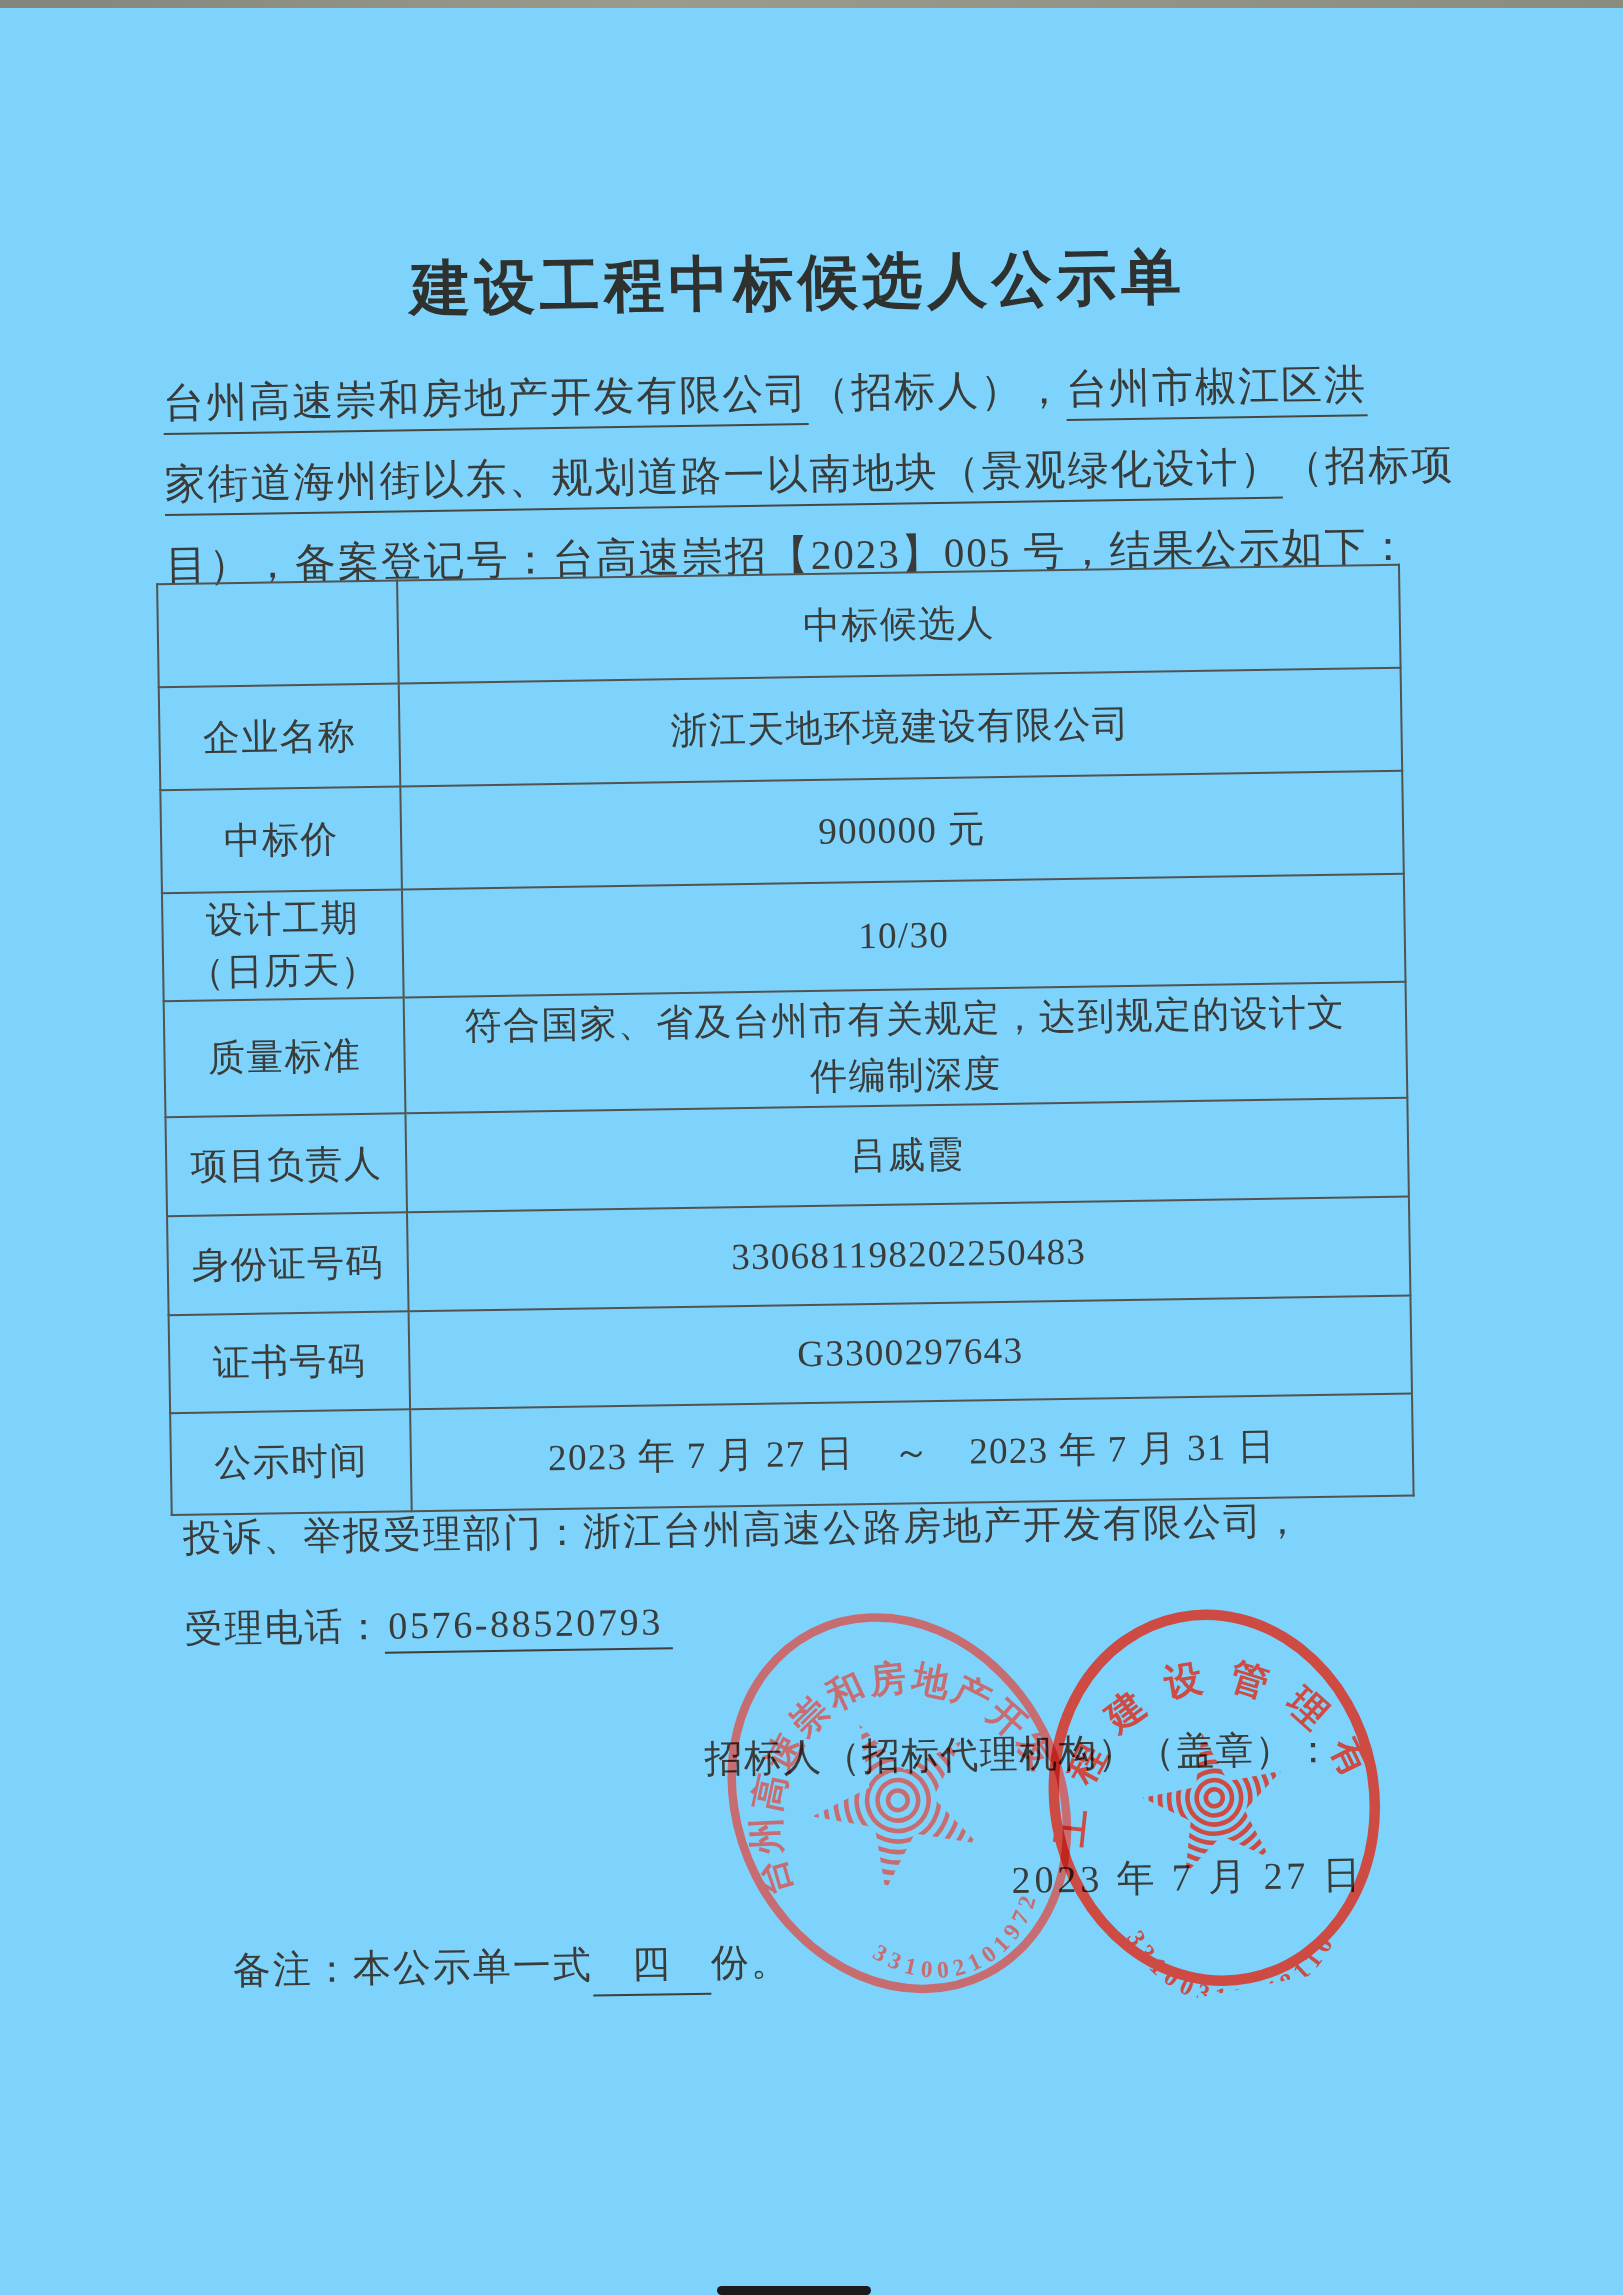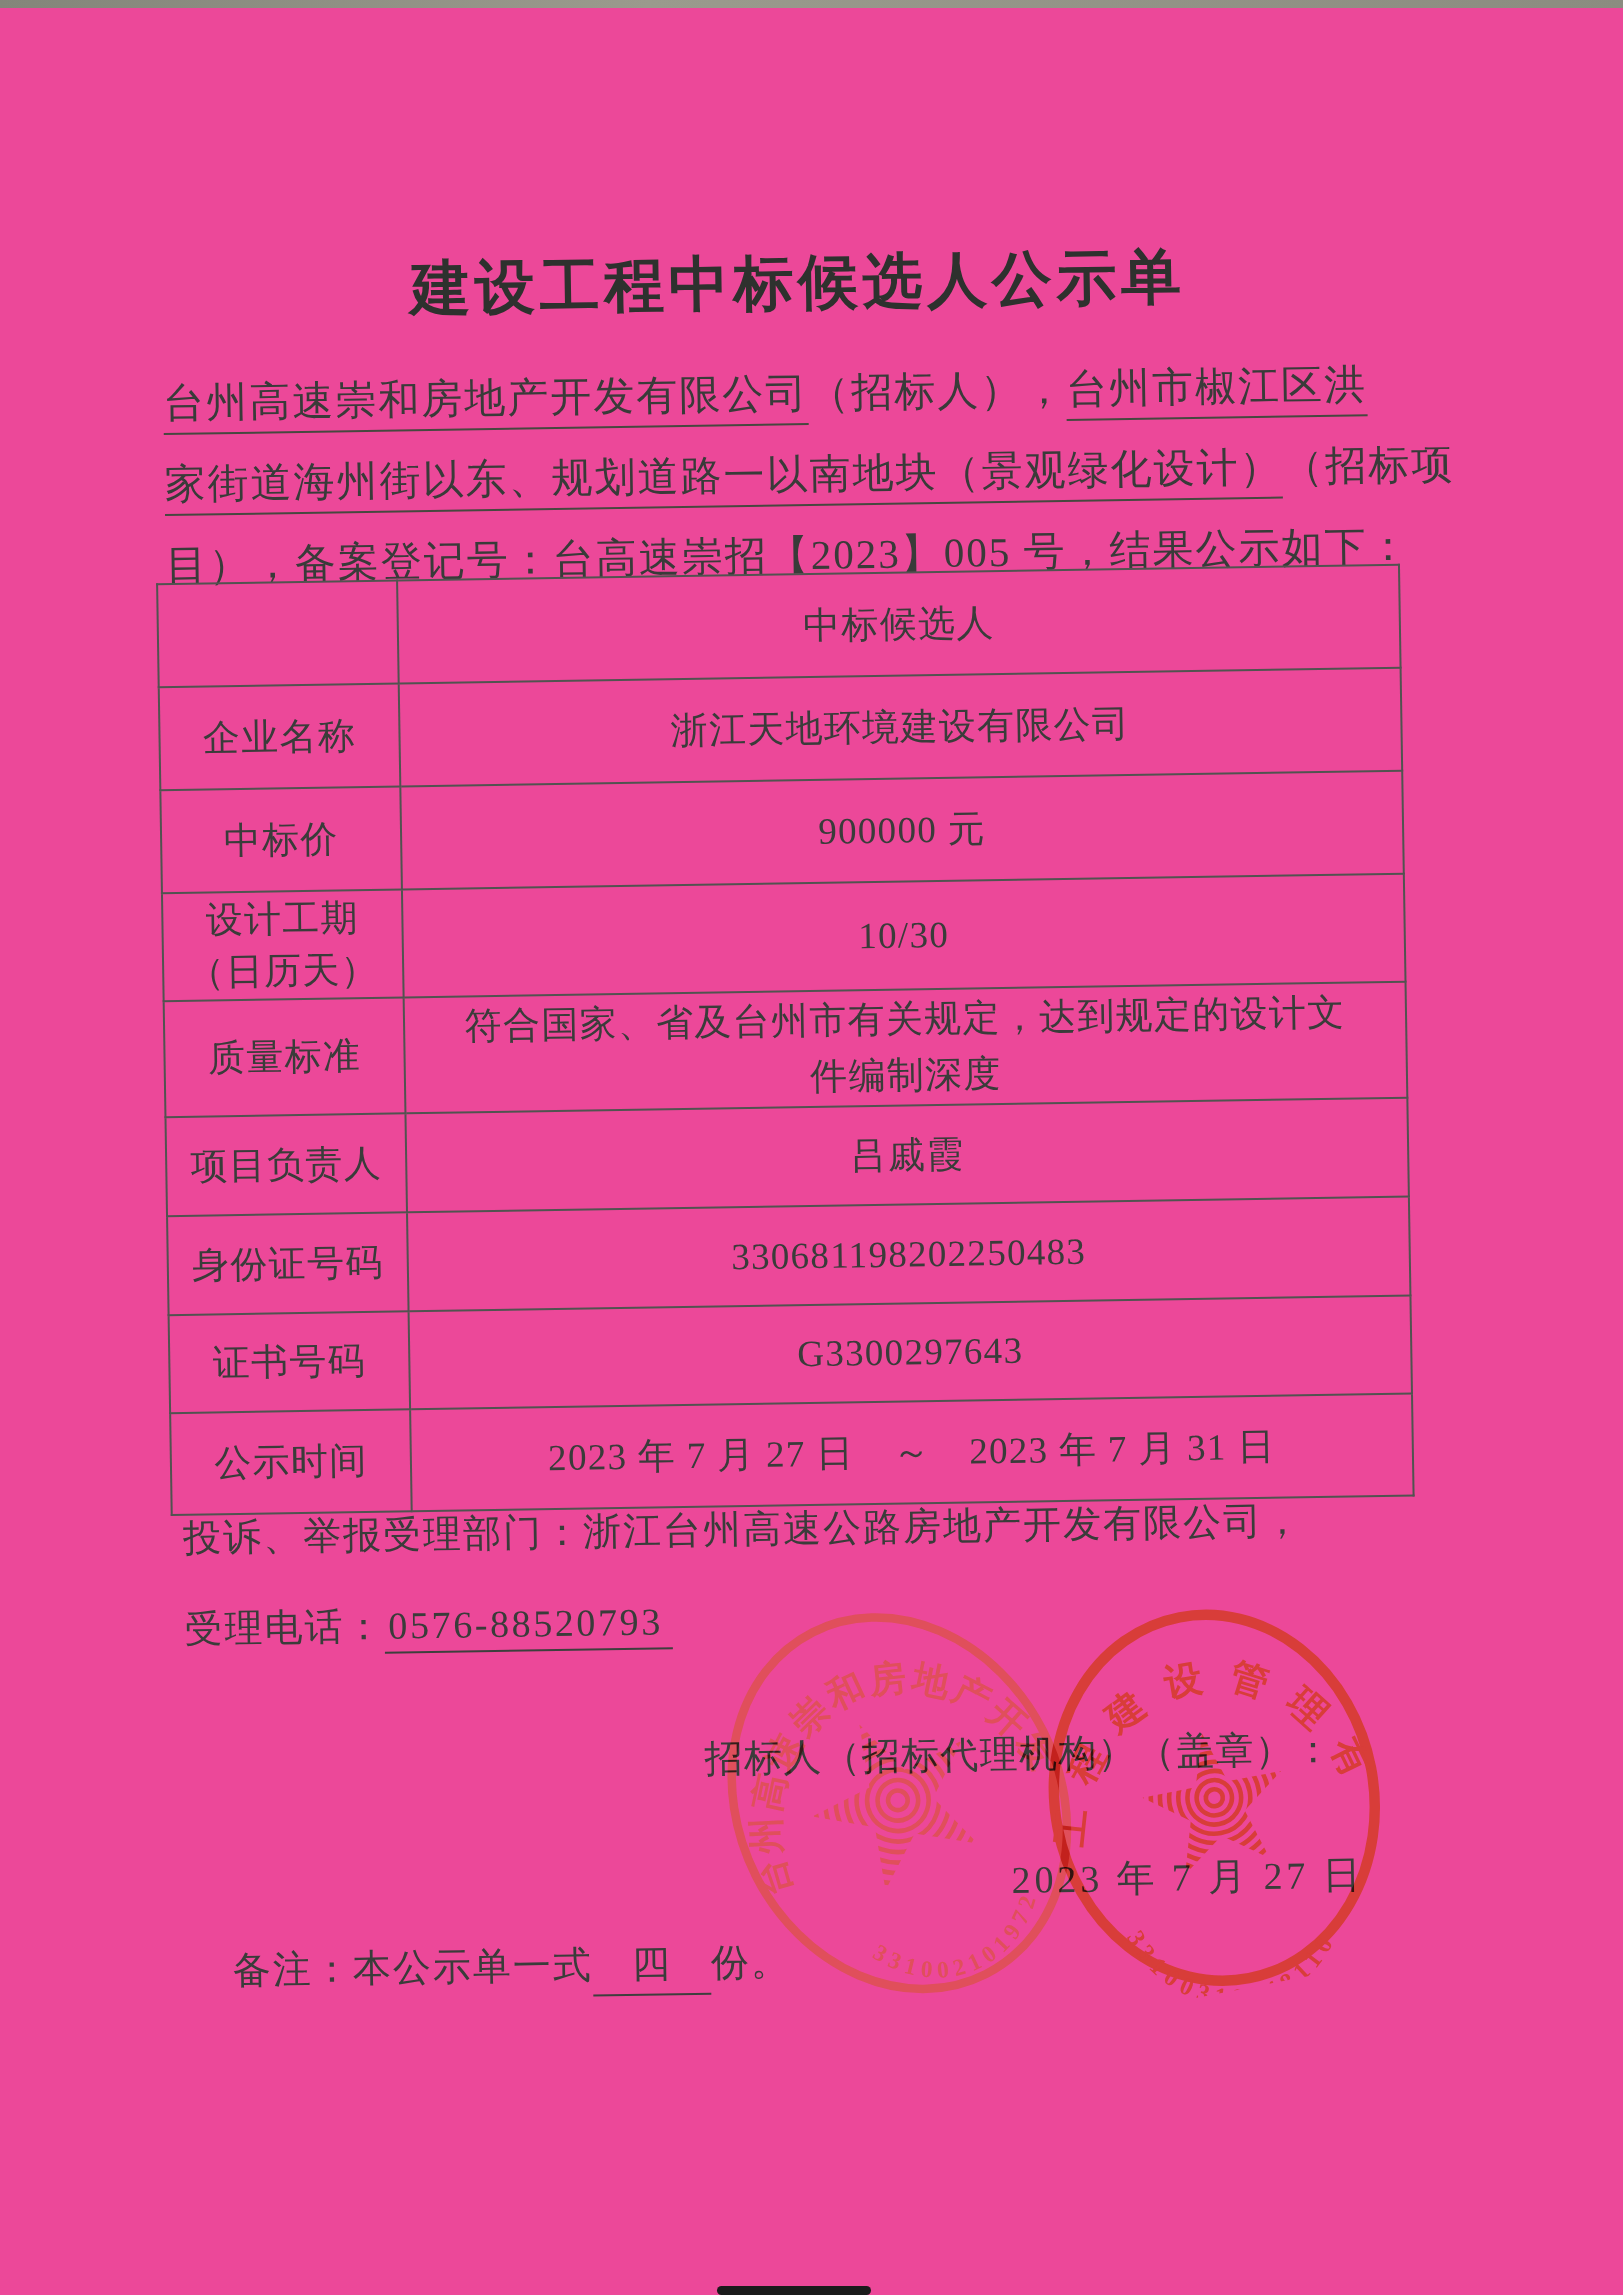--- a/index.html
+++ b/index.html
@@ -1,16 +1,16 @@
 <!DOCTYPE html>
 <html style="font-size:10.5px"><head>
 <meta charset="utf-8">
 <style>
   html,body{margin:0;padding:0;background:#e8e8e6;}
-  #page{position:relative;width:1623px;height:2295px;background:#ec4899;overflow:hidden;
+  #page{position:relative;width:1623px;height:2295px;background:#7dd3fc;overflow:hidden;
         font-family:"Liberation Serif","DejaVu Serif",serif;color:#3a3c3a;}
   #scan-top-edge{position:absolute;left:0;top:0;width:1623px;height:7.9px;
         background:linear-gradient(90deg,#84857a,#9a9a8d 40%,#8b8c80);}
   #scan-bottom-artifact{position:absolute;left:717px;top:2286px;width:154px;height:8.5px;
         background:#1b1b1b;border-radius:4.6px;}
   #doc{position:absolute;inset:0;transform:rotate(-0.9deg);transform-origin:812px 1145px;}
 
   .title{position:absolute;left:0;top:243px;width:1623px;text-align:center;
         font-family:"DejaVu Sans","Liberation Sans",sans-serif;font-weight:700;
         font-size:60px;letter-spacing:4.6px;color:#2e312e;}

